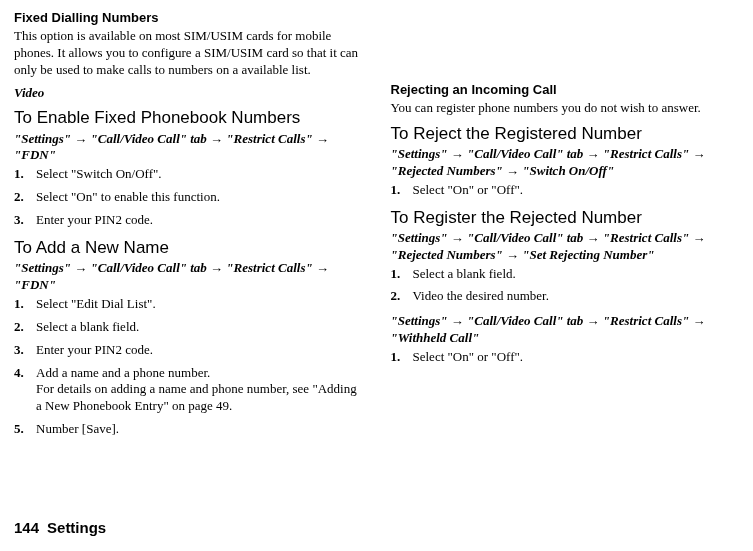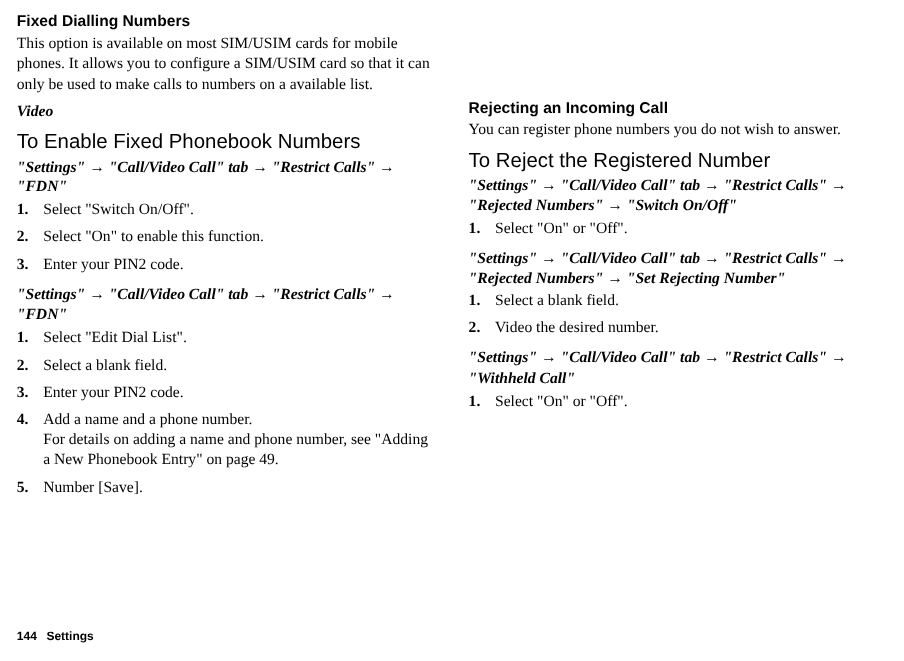--- a/index.html
+++ b/index.html
@@ -70,21 +70,21 @@
       position: relative;
     }
     ol li::before {
       content: counter(item) ".";
       font-weight: bold;
       position: absolute;
       left: 0;
     }
     .footer {
       font-family: Arial, Helvetica, sans-serif;
-      font-size: 10px;
+      font-size: 15px;
       position: absolute;
       bottom: 14px;
       left: 14px;
       margin-top: 21px;
     }
     .footer .page {
       font-weight: bold;
     }
     .footer .sect {
       font-weight: bold;
@@ -104,20 +104,21 @@
     <div class="subhead">To Enable Fixed Phonebook Numbers</div>
     <div class="path">
       <span>"Settings"</span> <span class="arrow">→</span> <span>"Call/Video Call" tab</span> <span class="arrow">→</span> <span>"Restrict Calls"</span> <span class="arrow">→</span> <span>"FDN"</span>
     </div>
     <ol>
       <li>Select "Switch On/Off".</li>
       <li>Select "On" to enable this function.</li>
       <li>Enter your PIN2 code.</li>
     </ol>
 
+    <div class="subhead">To Add a New Name</div>
     <div class="path">
       <span>"Settings"</span> <span class="arrow">→</span> <span>"Call/Video Call" tab</span> <span class="arrow">→</span> <span>"Restrict Calls"</span> <span class="arrow">→</span> <span>"FDN"</span>
     </div>
     <ol>
       <li>Select "Edit Dial List".</li>
       <li>Select a blank field.</li>
       <li>Enter your PIN2 code.</li>
       <li style="white-space: pre-line;">Add a name and a phone number.
 For details on adding a name and phone number, see "Adding a New Phonebook Entry" on page 49.</li>
       <li>Number [Save].</li>
@@ -129,20 +130,21 @@
     <div class="desc">You can register phone numbers you do not wish to answer.</div>
 
     <div class="subhead">To Reject the Registered Number</div>
     <div class="path">
       <span>"Settings"</span> <span class="arrow">→</span> <span>"Call/Video Call" tab</span> <span class="arrow">→</span> <span>"Restrict Calls"</span> <span class="arrow">→</span> <span>"Rejected Numbers"</span> <span class="arrow">→</span> <span>"Switch On/Off"</span>
     </div>
     <ol>
       <li>Select "On" or "Off".</li>
     </ol>
 
+    <div class="subhead">To Register the Rejected Number</div>
     <div class="path">
       <span>"Settings"</span> <span class="arrow">→</span> <span>"Call/Video Call" tab</span> <span class="arrow">→</span> <span>"Restrict Calls"</span> <span class="arrow">→</span> <span>"Rejected Numbers"</span> <span class="arrow">→</span> <span>"Set Rejecting Number"</span>
     </div>
     <ol>
       <li>Select a blank field.</li>
       <li>Video the desired number.</li>
     </ol>
 
     <div class="path">
       <span>"Settings"</span> <span class="arrow">→</span> <span>"Call/Video Call" tab</span> <span class="arrow">→</span> <span>"Restrict Calls"</span> <span class="arrow">→</span> <span>"Withheld Call"</span>

